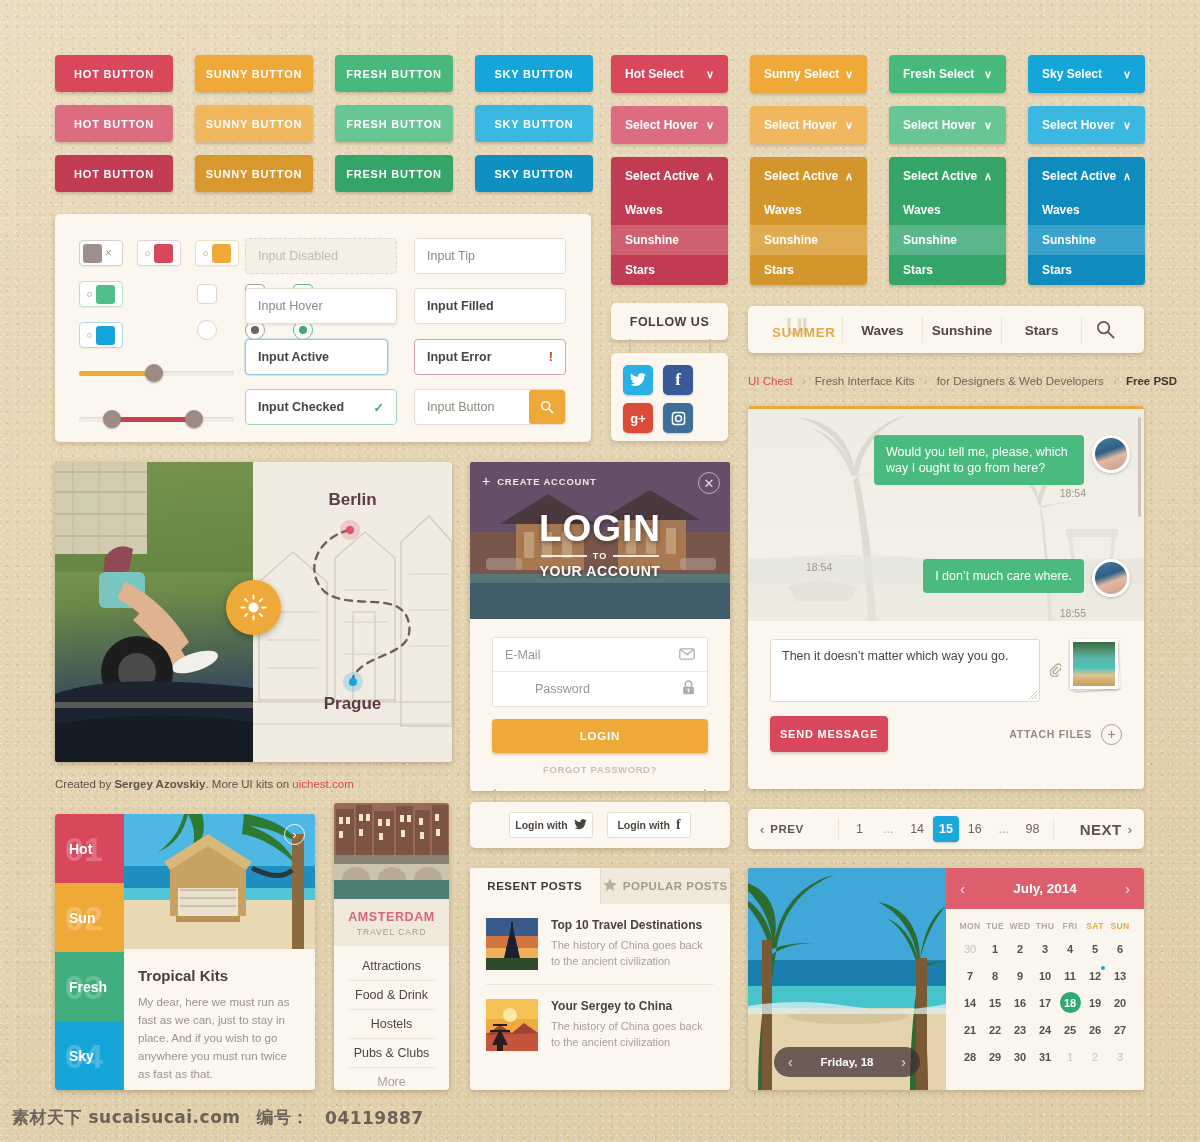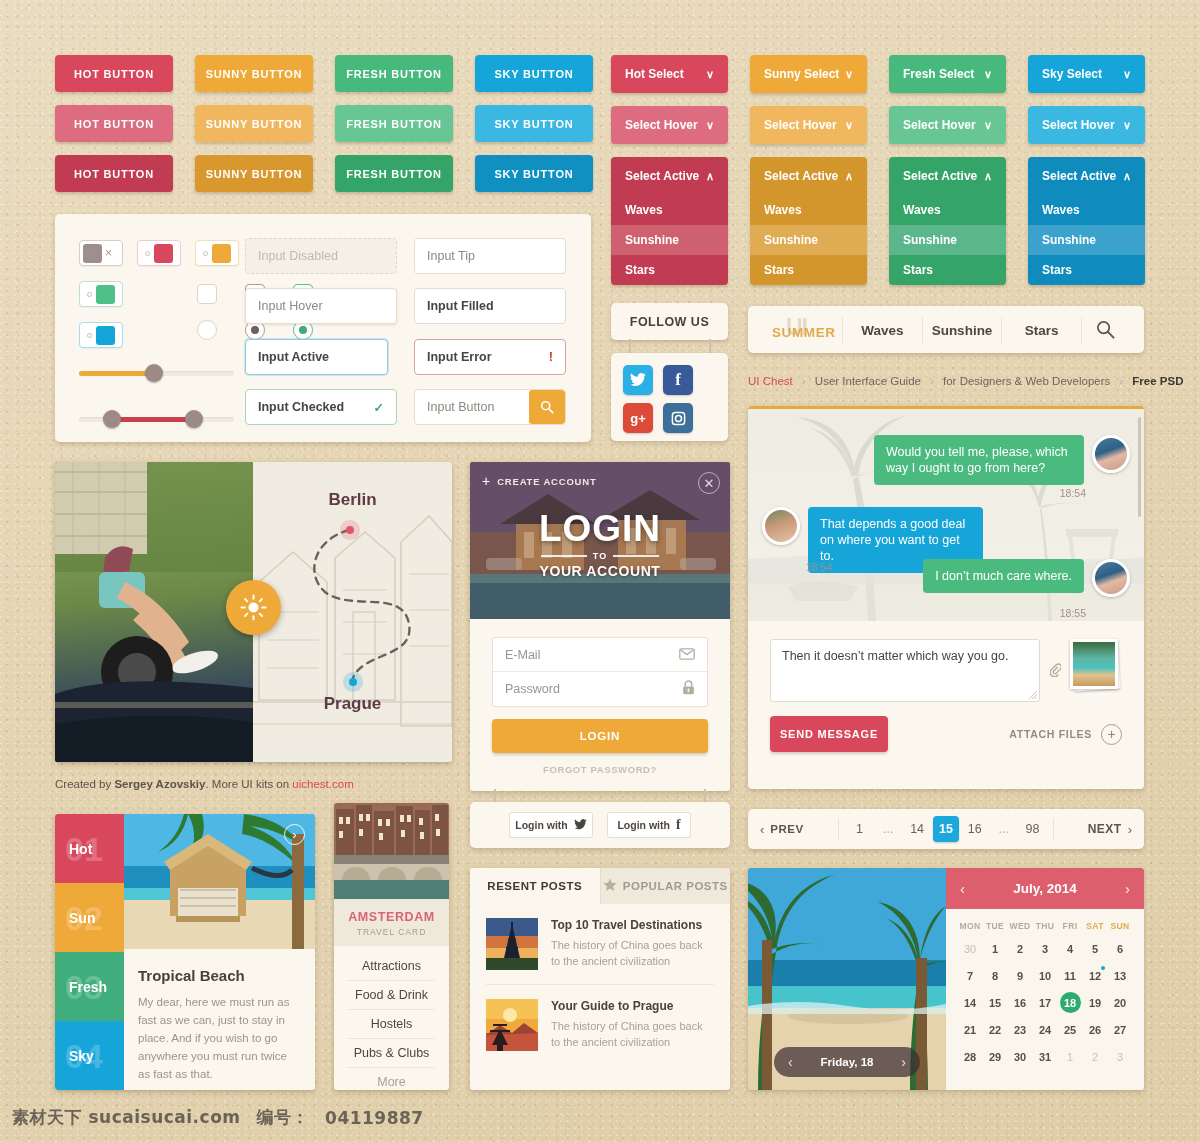--- a/index.html
+++ b/index.html
@@ -393,21 +393,21 @@
       <svg width="19" height="19" viewBox="0 0 20 20">
           <circle cx="8" cy="8" r="6" fill="none" stroke="#5c534b" stroke-width="1.8"></circle>
           <line x1="12.5" y1="12.5" x2="18.5" y2="18.5" stroke="#5c534b" stroke-width="2" stroke-linecap="round"></line>
         </svg>
     </div>
   </div>
 
   <div class="abs bc" style="left:748px;top:375px;">
     <span class="hot">UI Chest</span>
     <span class="sepx">›</span>
-    <span>User Interface Guide</span>
+    <span>Fresh Interface Kits</span>
     <span class="sepx">›</span>
     <span>for Designers &amp; Web Developers</span>
     <span class="sepx">›</span>
     <b>Free PSD</b>
   </div>
 
   <div class="abs" style="left:748px;top:406px;width:396px;height:383px;border-radius:4px;overflow:hidden;background:#fbf7ee;box-shadow:0 2px 5px rgba(110,85,55,.3);border-top:3px solid #e8a83c;">
 
     <div style="position:relative;height:212px;overflow:hidden;
       background:linear-gradient(180deg,#efece4 0%,#f2efe6 55%,#f4f1e8 100%);">
@@ -421,24 +421,20 @@
         <path d="M322 128 L330 185 M366 128 L358 185" stroke="#6c6458" stroke-width="4" opacity=".5"></path>
         <path d="M40 178 q30 -12 70 0 l-8 14 h-54 z" fill="#8a7f6c" opacity=".5"></path>
       </svg>
 
       <div style="position:absolute;right:14px;top:26px;display:flex;align-items:flex-start;gap:8px;">
         <div class="bubble b-green" style="max-width:210px;">Would you tell me, please, which way I ought to go from here?</div>
         <div class="avatar" style="background:linear-gradient(160deg,#4a7da0 0%,#2e5f86 40%,#e3b9a4 60%,#c99a86 100%);"></div>
       </div>
       <div class="abs ts" style="right:58px;top:78px;">18:54</div>
 
-      <div style="position:absolute;left:14px;top:98px;display:flex;align-items:flex-start;gap:8px;">
-        <div class="avatar" style="background:linear-gradient(160deg,#6d8a5e 0%,#c99a7a 45%,#e6c4a6 100%);"></div>
-        <div class="bubble b-blue" style="max-width:175px;">That depends a good deal on where you want to get to.</div>
-      </div>
       <div class="abs ts" style="left:58px;top:152px;">18:54</div>
 
       <div style="position:absolute;right:14px;top:150px;display:flex;align-items:flex-start;gap:8px;">
         <div class="bubble b-green">I don’t much care where.</div>
         <div class="avatar" style="background:linear-gradient(160deg,#4a7da0 0%,#2e5f86 40%,#e3b9a4 60%,#c99a86 100%);"></div>
       </div>
       <div class="abs ts" style="right:58px;top:198px;">18:55</div>
 
       <div class="abs" style="right:3px;top:8px;width:3px;height:100px;background:#cdc6b8;border-radius:2px;"></div>
     </div>
@@ -481,21 +477,21 @@
       <div class="pg">1</div>
       <div class="pg" style="color:#b2a99e;">...</div>
       <div class="pg">14</div>
       <div class="pg cur">15</div>
       <div class="pg">16</div>
       <div class="pg" style="color:#b2a99e;">...</div>
       <div class="pg">98</div>
     </div>
     <div style="width:1px;height:22px;background:#eae3d6;"></div>
     <div style="display:flex;align-items:center;gap:6px;width:78px;justify-content:flex-end;">
-      <span style="font-size:12px;font-weight:bold;color:#5d554c;letter-spacing:.5px;">NEXT</span>
+      <span style="font-size:15px;font-weight:bold;color:#5d554c;letter-spacing:.5px;">NEXT</span>
       <span style="color:#6b635a;font-size:13px;">›</span>
     </div>
   </div>
 
   <div class="abs" style="left:55px;top:462px;width:397px;height:300px;border-radius:3px;overflow:hidden;box-shadow:0 2px 5px rgba(110,85,55,.35);">
     <div style="position:absolute;left:0;top:0;width:198px;height:368px;overflow:hidden;
        background:linear-gradient(175deg,#9ab36a 0%,#7e9a55 22%,#6b8848 38%,#3a4d5a 62%,#23303d 80%,#8c8479 100%);">
       <svg width="198" height="300" viewBox="0 0 198 300">
         <rect x="0" y="0" width="198" height="110" fill="#5f7f3e" opacity=".6"></rect>
         <rect x="0" y="0" width="92" height="92" fill="#ddd3bb" opacity=".9"></rect>
@@ -600,21 +596,21 @@
         <path d="M46 44 l38 -22 38 22 v58 H46z" fill="#c8a263"></path>
         <path d="M40 48 l44 -28 44 28 -6 8 -38 -24 -38 24z" fill="#d9b87c"></path>
         <rect x="54" y="74" width="60" height="30" fill="#e9e1cd"></rect>
         <path d="M56 76 h56 M56 84 h56 M56 92 h56" stroke="#c4b79a" stroke-width="1.4"></path>
         <rect x="52" y="102" width="64" height="6" fill="#b89458"></rect>
         <path d="M128 54 q28 14 40 2" fill="none" stroke="#2b3740" stroke-width="5"></path>
       </svg>
       <div class="abs" style="right:10px;top:10px;width:21px;height:21px;border-radius:50%;border:1.5px solid rgba(255,255,255,.9);color:#fff;display:flex;align-items:center;justify-content:center;font-size:12px;">›</div>
     </div>
     <div class="abs" style="left:69px;top:135px;width:191px;padding:18px 14px 0 14px;">
-      <div style="font-size:15px;font-weight:bold;color:#4a3f3c;margin-bottom:9px;">Tropical Beach</div>
+      <div style="font-size:15px;font-weight:bold;color:#4a3f3c;margin-bottom:9px;">Tropical Kits</div>
       <div style="font-size:11.5px;line-height:18px;color:#9b948b;">My dear, here we must run as fast as we can, just to stay in place. And if you wish to go anywhere you must run twice as fast as that.</div>
     </div>
   </div>
 
   <div class="abs" style="left:334px;top:803px;width:115px;height:287px;border-radius:3px;overflow:hidden;box-shadow:0 2px 5px rgba(110,85,55,.35);background:#fbf7ee;">
     <div style="height:96px;overflow:hidden;">
       <svg width="115" height="96" viewBox="0 0 115 96">
         <rect width="115" height="96" fill="#b8c6cf"></rect>
         <rect x="0" y="0" width="115" height="52" fill="#9a6a55"></rect>
         <g fill="#7d5343">
@@ -712,21 +708,21 @@
       <div style="height:34px;display:flex;align-items:center;justify-content:space-between;padding:0 12px;border-bottom:1px solid #efe9dc;">
         <span style="font-size:12.5px;color:#9b948c;">E-Mail</span>
         <span>
           <svg width="16" height="12" viewBox="0 0 16 12">
               <rect x="0.8" y="0.8" width="14.4" height="10.4" rx="1.5" fill="none" stroke="#b5ada2" stroke-width="1.3"></rect>
               <path d="M1.5 1.8 L8 6.6 L14.5 1.8" fill="none" stroke="#b5ada2" stroke-width="1.3"></path>
             </svg>
         </span>
       </div>
       <div style="height:34px;display:flex;align-items:center;justify-content:space-between;padding:0 12px;">
-        <span style="font-size:12.5px;color:#9b948c;">Password</span>
+        <span style="font-size:12.5px;color:#9b948c;margin-left:30px;">Password</span>
         <span>
           <svg width="13" height="15" viewBox="0 0 14 16">
               <path d="M3.5 7V4.6a3.5 3.5 0 017 0V7" fill="none" stroke="#b5ada2" stroke-width="1.6"></path>
               <rect x="1.2" y="7" width="11.6" height="8.2" rx="1.6" fill="#b5ada2"></rect>
               <circle cx="7" cy="10.4" r="1.2" fill="#fbf7ee"></circle>
               <rect x="6.3" y="10.6" width="1.4" height="2.6" fill="#fbf7ee"></rect>
             </svg>
         </span>
       </div>
     </div>
@@ -786,21 +782,21 @@
           <rect y="0" width="52" height="20" fill="#f6c256"></rect>
               <rect y="34" width="52" height="18" fill="#c4553c"></rect>
           <circle cx="24" cy="16" r="7" fill="#fde8a8"></circle>
           <path d="M0 36 l14 -10 12 8 12 -10 14 10z" fill="#9d4436"></path>
           <path d="M6 46 l8 -16 8 16z" fill="#2a1c1c"></path>
           <rect x="11" y="42" width="6" height="10" fill="#2a1c1c"></rect>
           <path d="M4 32 h20 M7 26 h14" stroke="#2a1c1c" stroke-width="2"></path>
             </svg>
         </div>
         <div>
-          <div style="font-size:12px;font-weight:bold;color:#4a423c;margin-bottom:5px;">Your Guide to Prague</div>
+          <div style="font-size:12px;font-weight:bold;color:#4a423c;margin-bottom:5px;">Your Sergey to China</div>
           <div style="font-size:11px;line-height:16px;color:#a9a198;">The history of China goes back to the ancient civilization</div>
         </div>
       </div>
     </div>
   </div>
 
   <div class="abs" style="left:748px;top:868px;width:396px;height:222px;border-radius:3px;overflow:hidden;box-shadow:0 2px 5px rgba(110,85,55,.3);background:#fbf7ee;">
 
     <div class="abs" style="left:0;top:0;width:198px;height:222px;overflow:hidden;">
       <svg width="198" height="222" viewBox="0 0 198 222">

